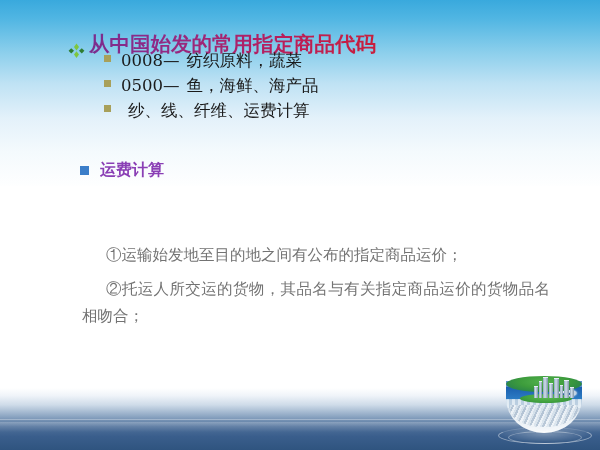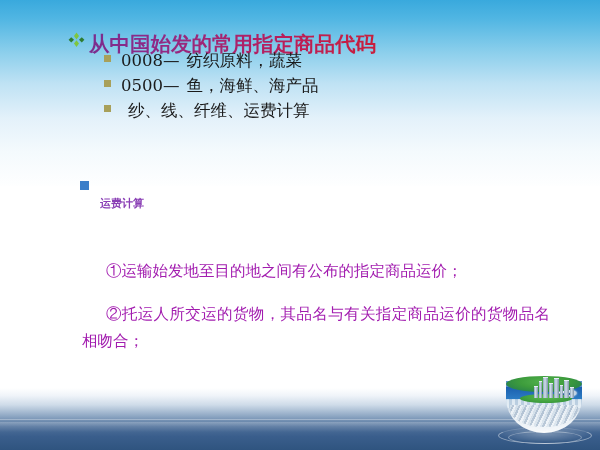--- a/index.html
+++ b/index.html
@@ -78,21 +78,21 @@
     width: 600px;
     height: 450px;
   }
 
   
   .title-row {
     position: absolute;
     left: 68px;
     top: 30px;
     display: flex;
-    align-items: flex-start;
+    align-items: flex-end;
   }
   .title-bullet {
     width: 17px;
     height: 17px;
     margin-right: 4px;
     flex: 0 0 auto;
     position: relative;
     top: 1px;
   }
   .title-text {
@@ -152,25 +152,24 @@
   }
   .section-sq {
     width: 9px;
     height: 9px;
     background: #3b7ec9;
     margin-right: 11px;
     flex: 0 0 auto;
   }
   .section-text {
     font-family: "DejaVu Sans", "Liberation Sans", sans-serif;
-    font-size: 11px;
+    font-size: 16px;
     font-weight: bold;
     color: #8a3fb5;
     white-space: nowrap;
-    margin-top: 36px;
   }
 
   
   .subheading {
     position: absolute;
     left: 96px;
     top: 205px;
     font-family: "DejaVu Sans", "Liberation Sans", sans-serif;
     font-size: 16px;
     color: #e2892f;
@@ -180,24 +179,24 @@
   
   .body-block {
     position: absolute;
     left: 82px;
     top: 241px;
     width: 468px;
   }
   .para {
     font-family: Liberation Serif, serif;
     font-size: 15.5px;
-    color: #a21caf;
+    color: #737373;
     line-height: 27px;
     text-indent: 24px;
-    margin: 16px 0 7px 0;
+    margin: 0 0 7px 0;
     text-align: justify;
     text-justify: inter-ideograph;
   }
 
   
   .globe-wrap {
     position: absolute;
     left: 498px;
     top: 365px;
     width: 92px;

